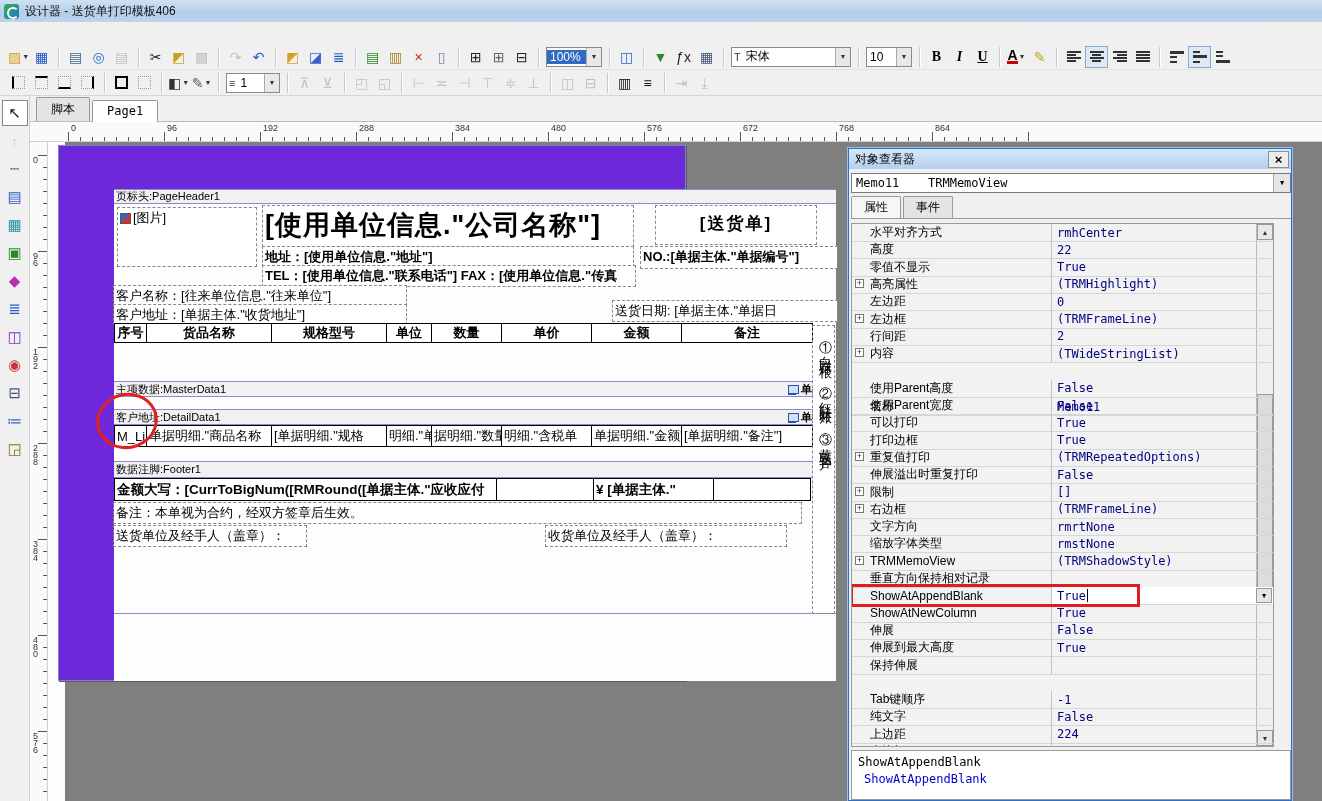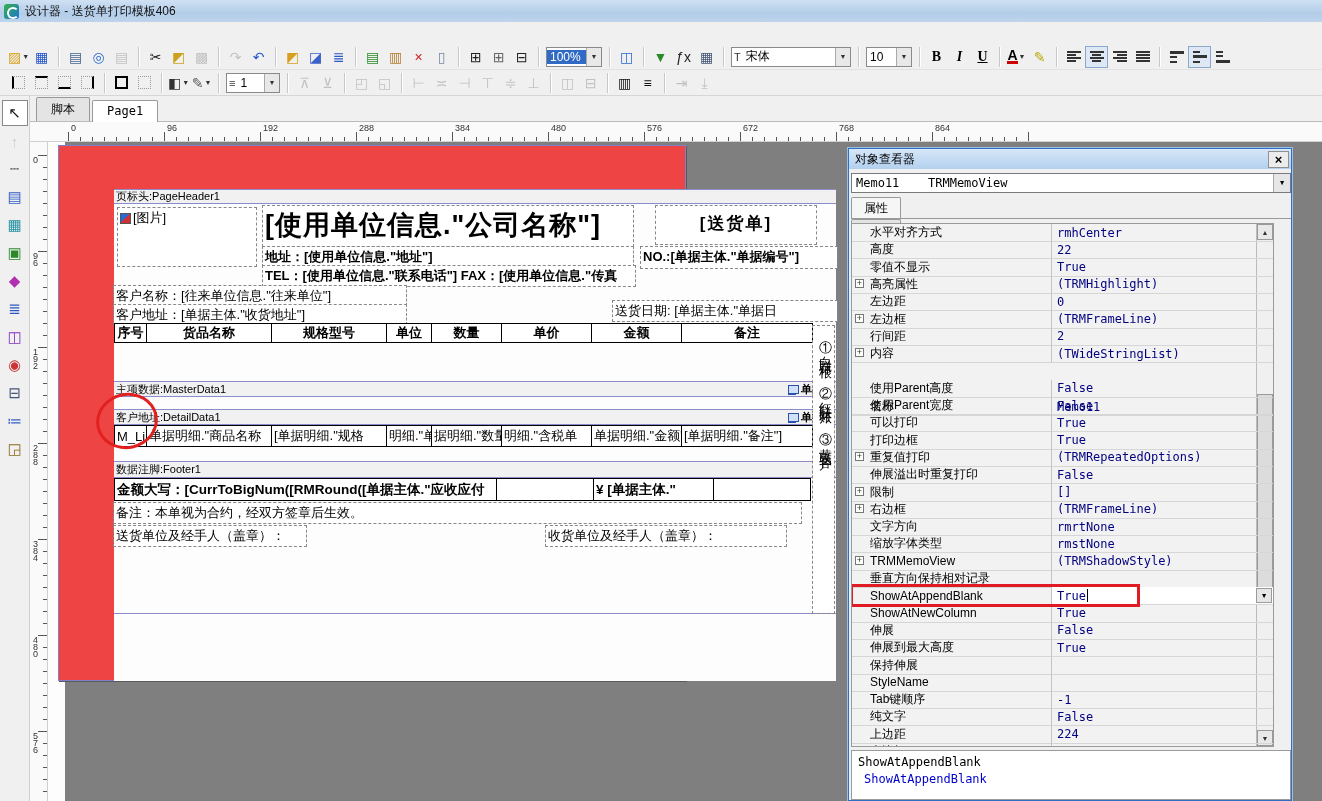--- a/index.html
+++ b/index.html
@@ -76,21 +76,21 @@
   .vruler { position:absolute; left:30px; top:142px; width:18px; height:659px; background:#fafafa;
     border-right:1px solid #cfcfcf; overflow:hidden; }
   .tick-h { position:absolute; bottom:0; width:1px; background:#555; }
   .tick-v { position:absolute; right:0; height:1px; background:#555; }
   .rlabel-h { position:absolute; top:1px; font-size:9px; color:#333; }
   .rlabel-v { position:absolute; left:3px; font-size:9px; color:#333; line-height:7px; white-space:pre-line; }
 
   
   .viewport { position:absolute; left:48px; top:142px; width:1274px; height:659px; background:#7f7f7f; overflow:hidden; }
   .left-margin-strip { position:absolute; left:0; top:0; width:17px; height:659px; background:#fdfdfd; }
-  .page { position:absolute; left:10px; top:3px; width:628px; height:536px; background:#ef4444;
+  .page { position:absolute; left:10px; top:3px; width:628px; height:536px; background:#6d28d9;
     border:1px solid #8080c8; box-shadow:1px 1px 0 #5a5a5a; }
   .band-body { position:absolute; left:55px; top:58px; width:722px; height:477px;
     background-image:radial-gradient(circle,#909090 0.6px,transparent 0.7px); background-size:4px 4px; background-color:#fdfdfd; }
   .band-strip { position:absolute; left:55px; width:722px; background:#f1f1f1;
     border-top:1px solid #8c8cc8; border-bottom:1px solid #8c8cc8; font-size:11px;
     display:flex; align-items:center; padding-left:2px; }
   .band-strip .link { margin-left:auto; display:flex; align-items:center; width:48px; overflow:hidden;
     font-size:11px; font-weight:bold; white-space:nowrap; }
   .link-icon { width:11px; height:9px; border:1px solid #2a52b0; background:#cfe0f8; margin-right:2px;
     box-shadow:-2px 2px 0 -1px #2a52b0; flex:none; }
@@ -123,21 +123,21 @@
   .insp-title { font-size:12px; }
   .insp-close { margin-left:auto; width:21px; height:17px; background:#ececec; border:1px solid #909090;
     display:flex; align-items:center; justify-content:center; font-size:13px; font-weight:bold; cursor:default; }
   .insp-combo { position:absolute; left:2px; top:24px; width:440px; height:20px; background:#fff;
     border:1px solid #7a7a7a; display:flex; align-items:center;
     font-family:"DejaVu Sans Mono", monospace; font-size:12px; }
   .insp-combo .oname { padding-left:4px; width:76px; }
   .insp-combo .oclass { flex:1; }
   .insp-combo .carrow { width:17px; height:18px; background:#e6e6e6; border-left:1px solid #aaa;
     display:flex; align-items:center; justify-content:center; font-size:7px; }
-  .insp-tabs { position:absolute; left:2px; top:48px; height:21px; display:flex; align-items:flex-end;flex-direction:column; }
+  .insp-tabs { position:absolute; left:2px; top:48px; height:21px; display:flex; align-items:flex-end; }
   .insp-tab { padding:2px 12px; border:1px solid #999; border-bottom:none; background:#e4e4e4;
     border-radius:2px 2px 0 0; margin-right:2px; font-size:12px; }
   .insp-tab.active { background:#f6f6f6; }
   .insp-tabline { position:absolute; left:2px; top:69px; width:440px; border-top:1px solid #999; }
   .prop-grid { position:absolute; left:2px; top:74px; width:423px; height:524px; background:#f2f2f2;
     border:1px solid #9a9a9a; overflow:hidden; }
   .prop-row { position:absolute; left:0; width:421px; height:18px; display:flex; }
   .prop-name { width:200px; border-right:1px solid #c4c4c4; border-bottom:1px solid #d6d6d6;
     display:flex; align-items:center; padding-left:18px; font-size:12px; white-space:nowrap; overflow:hidden; position:relative; }
   .prop-name .expand { position:absolute; left:3px; top:3px; width:9px; height:9px; border:1px solid #777;
@@ -1016,28 +1016,20 @@
           </div>
         </div>
         <div class="prop-row" style="top: 432.5px;">
           <div class="prop-name">
             <span>保持伸展</span>
           </div>
           <div class="prop-value">
             <span></span>
           </div>
         </div>
-        <div class="prop-row" style="top: 449.8px;">
-          <div class="prop-name">
-            <span>StyleName</span>
-          </div>
-          <div class="prop-value">
-            <span></span>
-          </div>
-        </div>
         <div class="prop-row" style="top: 467.1px;">
           <div class="prop-name">
             <span>Tab键顺序</span>
           </div>
           <div class="prop-value">
             <span>-1</span>
           </div>
         </div>
         <div class="prop-row" style="top: 484.4px;">
           <div class="prop-name">

